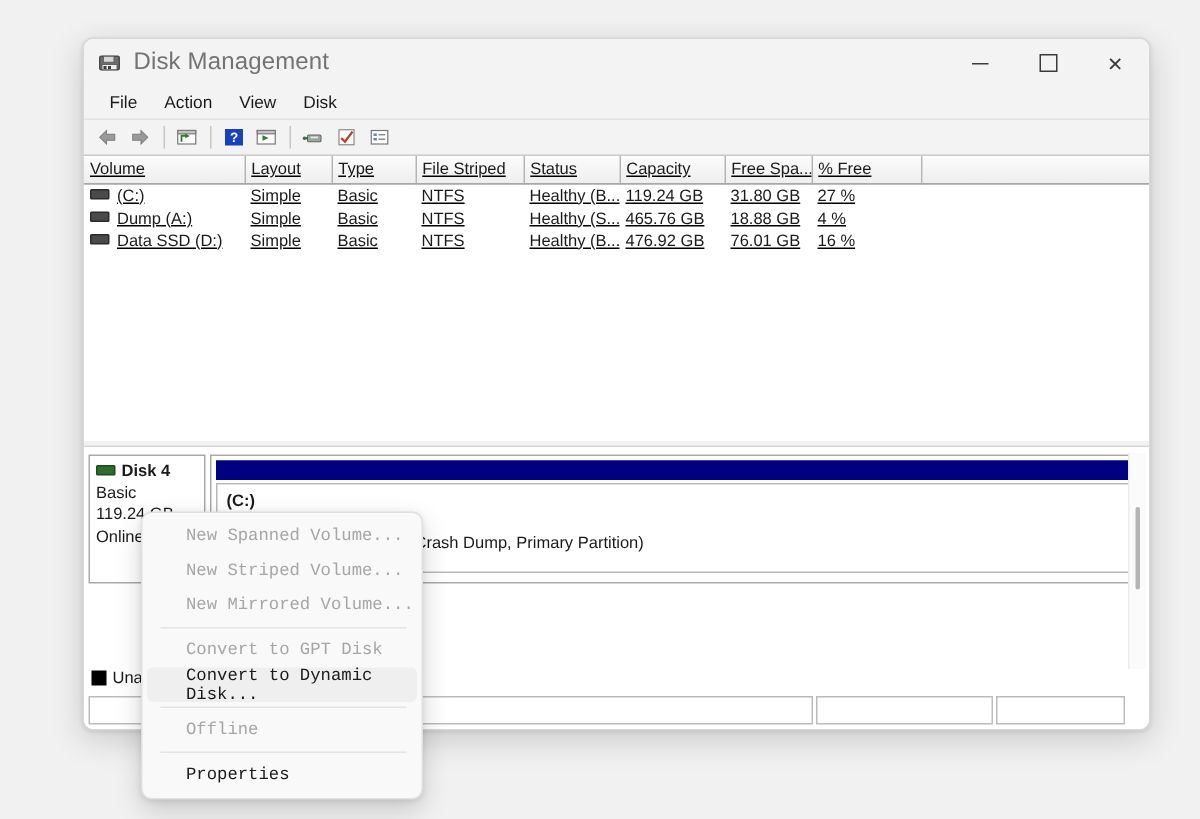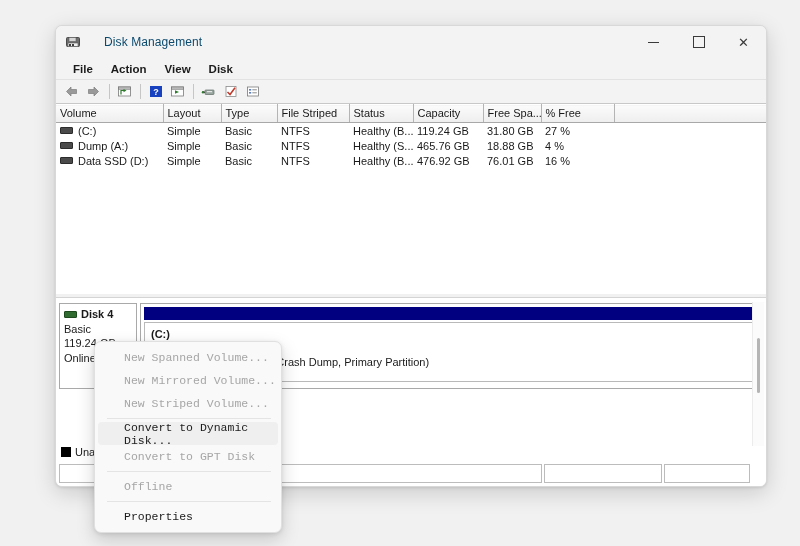--- a/index.html
+++ b/index.html
@@ -45,23 +45,23 @@
     position: relative;
   }
   .title-icon {
     margin-left: 9px;
     width: 16px;
     height: 16px;
     flex: none;
     position: relative;
   }
   .title-text {
-    margin-left: 23px;
-    font-size: 12px;
-    color: #0c4a6e;
+    margin-left: 8px;
+    font-size: 16px;
+    color: #737373;
     letter-spacing: 0.1px;
   }
   .wincontrols {
     position: absolute;
     right: 0;
     top: 0;
     height: 32px;
     display: flex;
   }
   .wc {
@@ -86,21 +86,20 @@
     background: #f3f3f3;
     border-bottom: 1px solid #e2e2e2;
     flex: none;
   }
   .menuitem {
     font-size: 11.5px;
     color: #1b1b1b;
     padding: 2px 8px;
     margin-right: 2px;
     border-radius: 3px;
-    font-weight: bold;
   }
 
   
   .toolbar {
     height: 23px;
     display: flex;
     align-items: center;
     padding-left: 5px;
     background: #f3f3f3;
     border-bottom: 1px solid #c8c8c8;
@@ -132,20 +131,21 @@
   }
   .lp-inner {
     position: absolute;
     left: 0; top: 0; right: 0; bottom: 0;
     background: #fff;
   }
   table.vol {
     border-collapse: collapse;
     width: 710px;
     table-layout: fixed;
+    text-decoration: underline;
   }
   table.vol th {
     height: 14px;
     background: linear-gradient(#fbfbfb, #eeeeee);
     border-right: 1px solid #b4b4b4;
     border-bottom: 1px solid #a8a8a8;
     border-top: 1px solid #ffffff;
     font-weight: normal;
     font-size: 11px;
     color: #1a1a1a;
@@ -526,25 +526,25 @@
         <div class="botcell bc3"></div>
         <div class="botcell bc4"></div>
       </div>
 
     </div>
 
   </div>
 
   <div id="ctxmenu">
     <div class="ci disabled">New Spanned Volume...</div>
+    <div class="ci disabled">New Striped Volume...</div>
     <div class="ci disabled">New Mirrored Volume...</div>
-    <div class="ci disabled">New Striped Volume...</div>
     <div class="csep"></div>
+    <div class="ci disabled">Convert to GPT Disk</div>
     <div class="ci enabled hot">Convert to Dynamic Disk...</div>
-    <div class="ci disabled">Convert to GPT Disk</div>
     <div class="csep"></div>
     <div class="ci disabled">Offline</div>
     <div class="csep"></div>
     <div class="ci enabled">Properties</div>
 
   </div>
 
 </div>
 
 </body></html>

